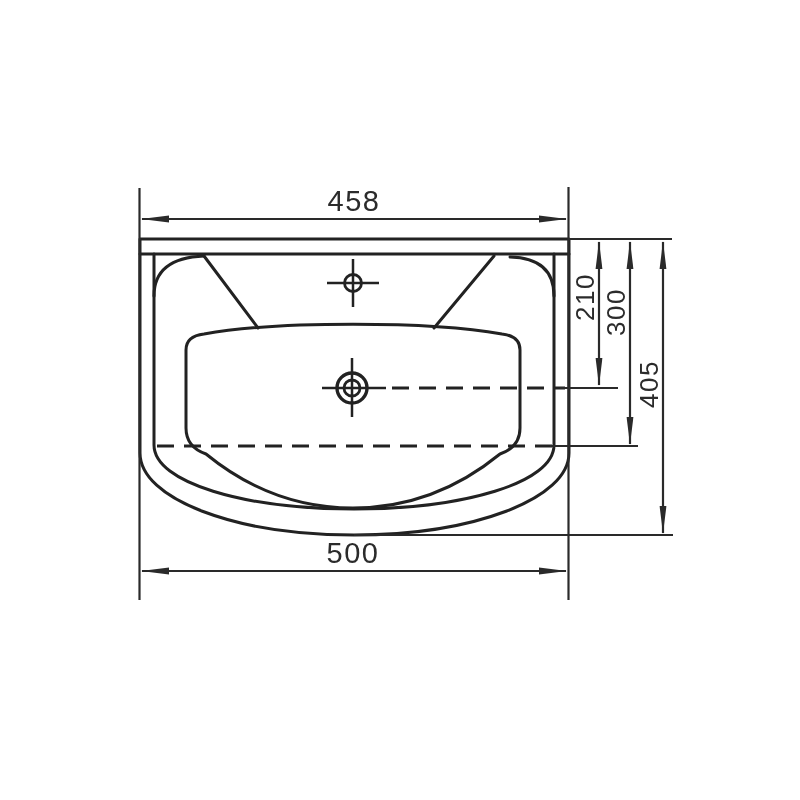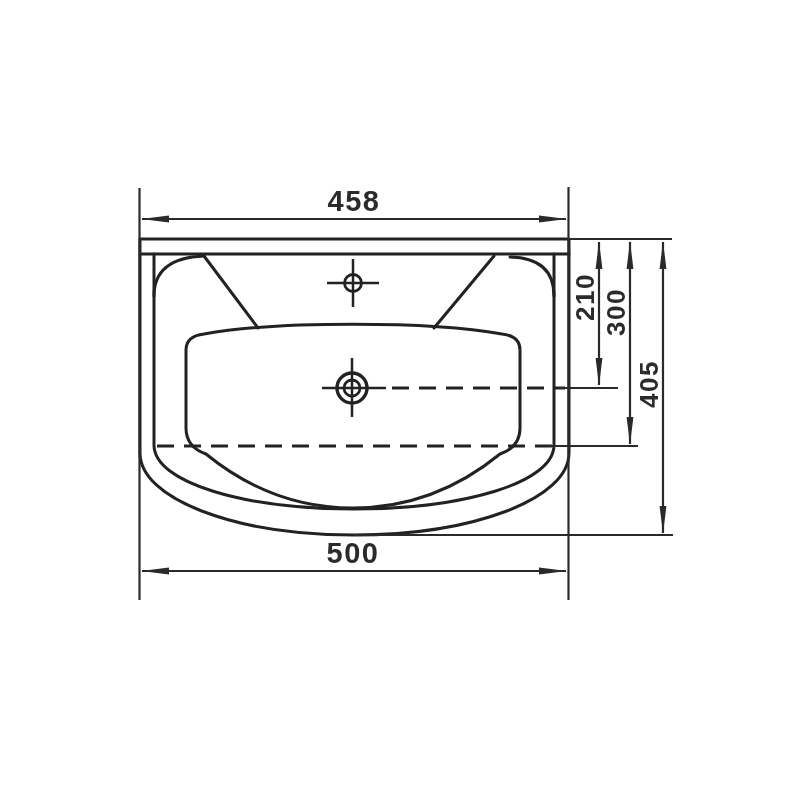--- a/index.html
+++ b/index.html
@@ -9,21 +9,20 @@
     width: 800px;
     height: 800px;
     overflow: hidden;
     font-family: "Liberation Sans", sans-serif;
   }
   .stage {
     width: 636px;
     height: 800px;
     background: #ffffff;
     position: relative;
-    font-weight: bold;
   }
   svg { display: block; }
   .outline { fill: none; stroke: #222222; stroke-width: 3; stroke-linecap: round; stroke-linejoin: round; }
   .thin    { fill: none; stroke: #2a2a2a; stroke-width: 2.2; }
   .cross   { fill: none; stroke: #222222; stroke-width: 2.5; }
   .dash    { fill: none; stroke: #222222; stroke-width: 2.8; stroke-dasharray: 17 10; }
   .dim     { fill: none; stroke: #2a2a2a; stroke-width: 2.2; }
   .dim-label {
     fill: #2b2b2b;
     font-family: "Liberation Sans", sans-serif;

